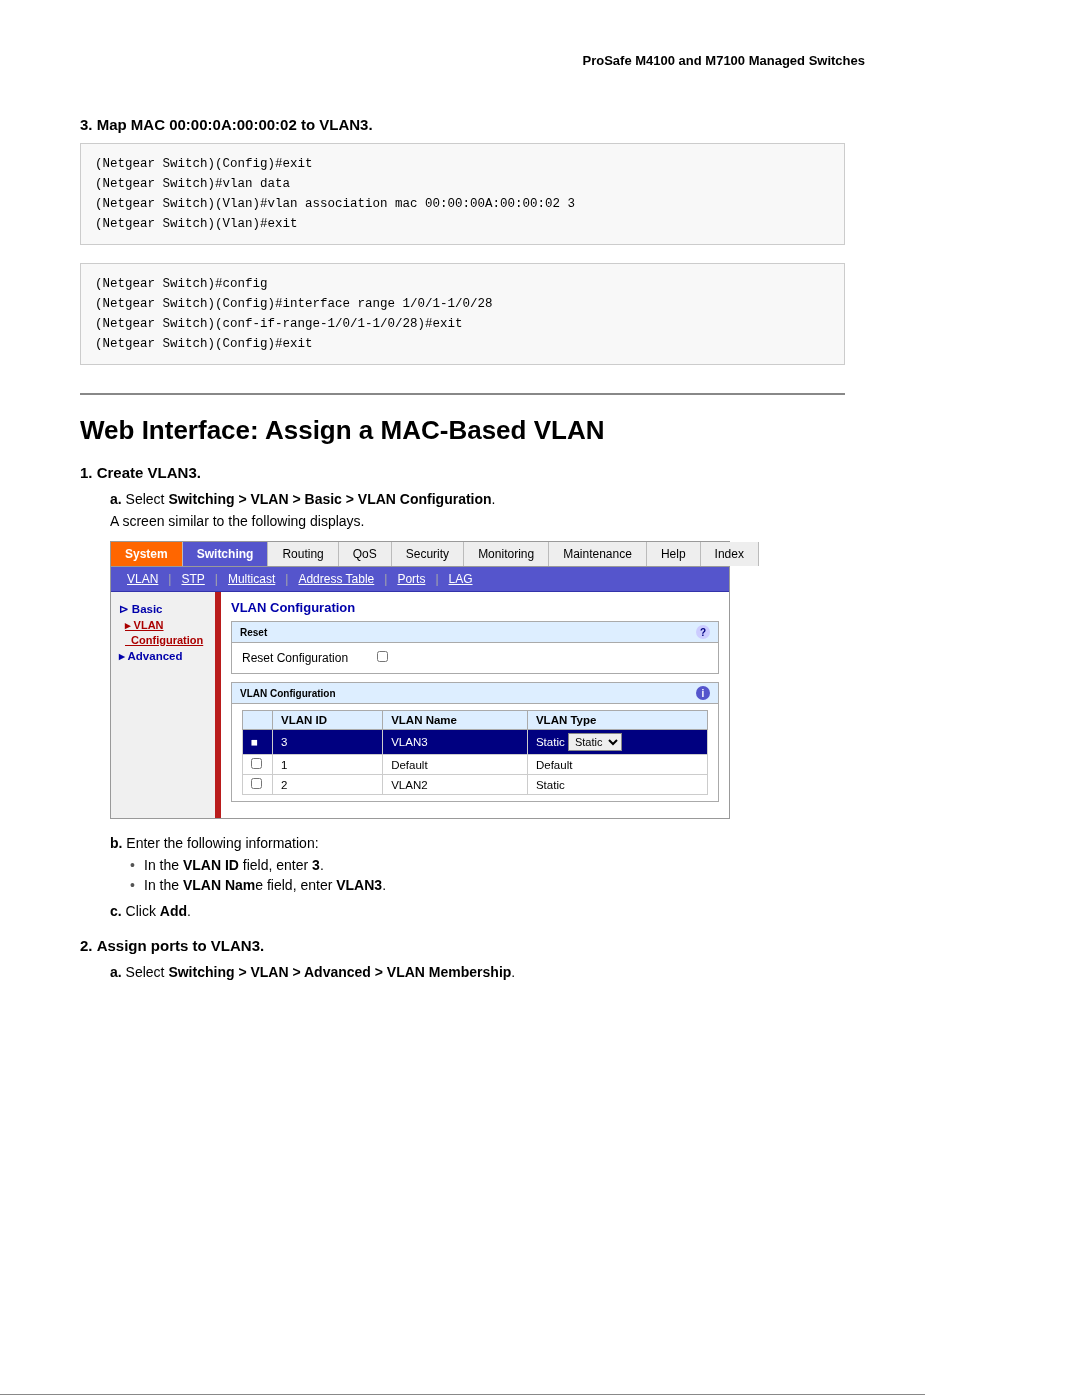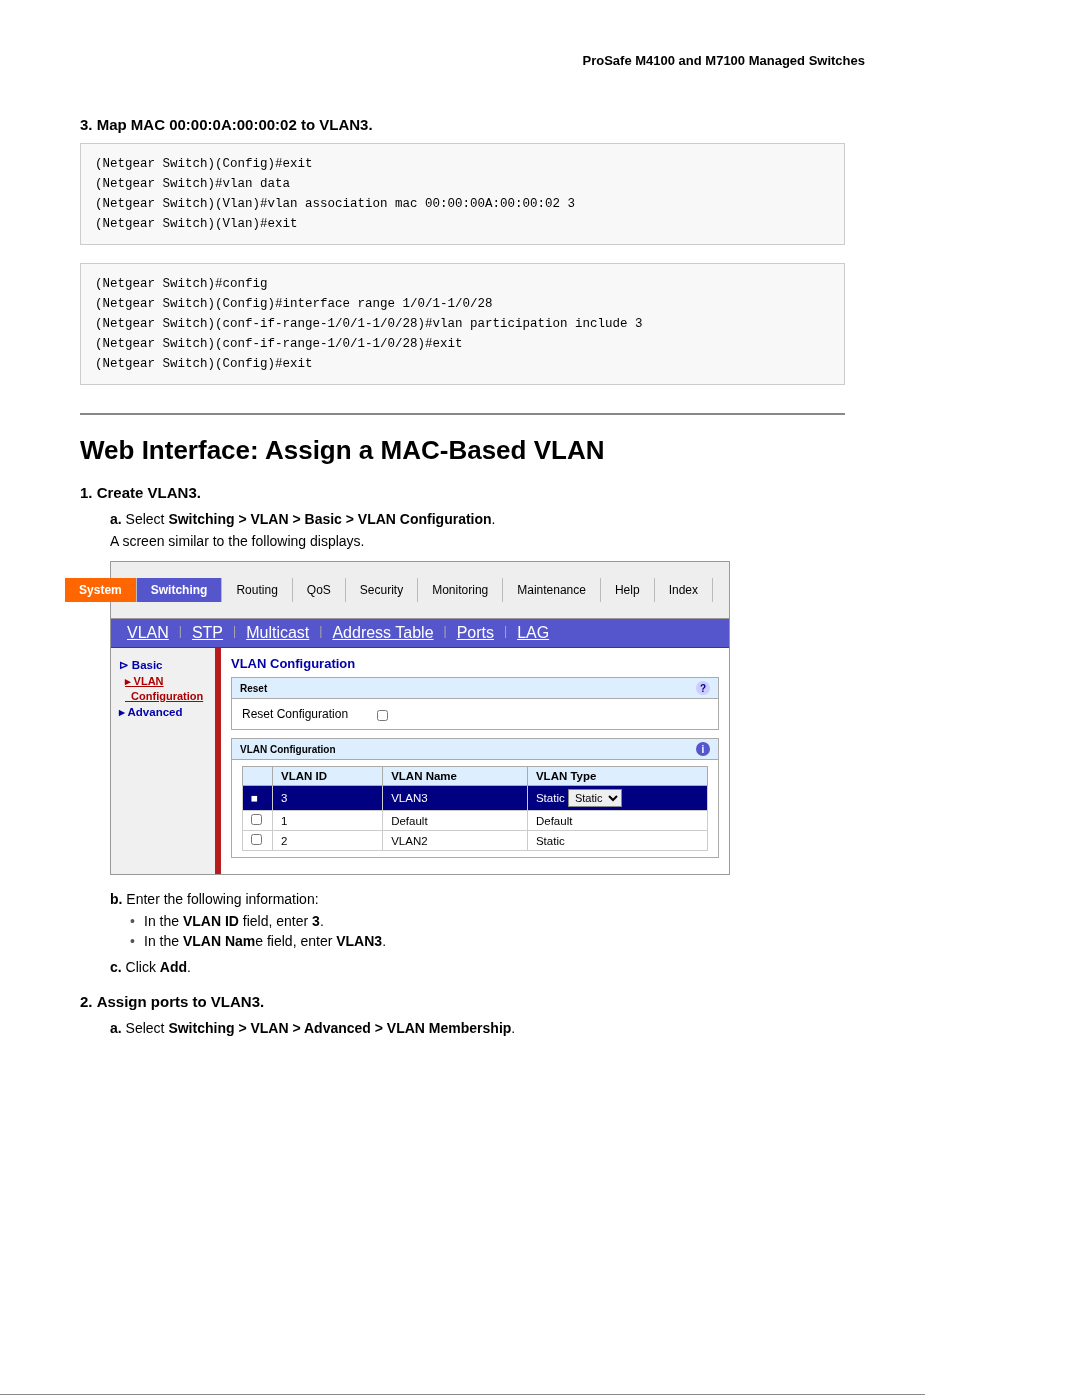--- a/index.html
+++ b/index.html
@@ -112,22 +112,21 @@
       background: #fff;
       font-size: 12px;
     }
 
     
     .nav-bar {
       display: flex;
       align-items: center;
       background: #eee;
       border-bottom: 1px solid #999;
-      padding: 16px;
-      justify-content: flex-end;
+      padding: 0;
     }
     .nav-tab {
       padding: 5px 14px;
       font-size: 12px;
       cursor: pointer;
       border-right: 1px solid #bbb;
       background: #ddd;
       color: #000;
     }
     .nav-tab.active-system {
@@ -148,21 +147,21 @@
     
     .sub-nav {
       display: flex;
       background: #5555cc;
       padding: 3px 8px;
       gap: 0;
       border-bottom: 1px solid #3333aa;
     }
     .sub-nav-item {
       color: #fff;
-      font-size: 16px;
+      font-size: 12px;
       padding: 2px 8px;
       cursor: pointer;
       text-decoration: underline;
     }
     .sub-nav-sep {
       color: #aaa;
       font-size: 12px;
       padding: 2px 2px;
     }
 
@@ -238,21 +237,21 @@
       font-size: 10px;
       font-weight: bold;
     }
     .panel-body {
       padding: 6px 10px;
       background: #fff;
       font-size: 12px;
     }
     .panel-row {
       display: flex;
-      align-items: flex-end;
+      align-items: flex-start;
       gap: 29px;
       padding: 2px 0;
     }
 
     
     .vlan-table {
       width: 100%;
       border-collapse: collapse;
       font-size: 11.5px;
     }
@@ -349,21 +348,20 @@
         <div>(Netgear Switch)#vlan data</div>
         <div>(Netgear Switch)(Vlan)#vlan association mac 00:00:00A:00:00:02 3</div>
         <div>(Netgear Switch)(Vlan)#exit</div>
       </div>
     </div>
 
     <div>
       <div class="code-block">
         <div>(Netgear Switch)#config</div>
         <div>(Netgear Switch)(Config)#interface range 1/0/1-1/0/28</div>
-        <div>(Netgear Switch)(conf-if-range-1/0/1-1/0/28)#vlan participation include 3</div>
         <div>(Netgear Switch)(conf-if-range-1/0/1-1/0/28)#exit</div>
         <div>(Netgear Switch)(Config)#exit</div>
       </div>
     </div>
 
     <h2 class="section-heading">Web Interface: Assign a MAC-Based VLAN</h2>
 
     <div>
       <p class="step-heading">
         <span class="step-number">1.</span>&nbsp;<span>Create VLAN3.</span>

